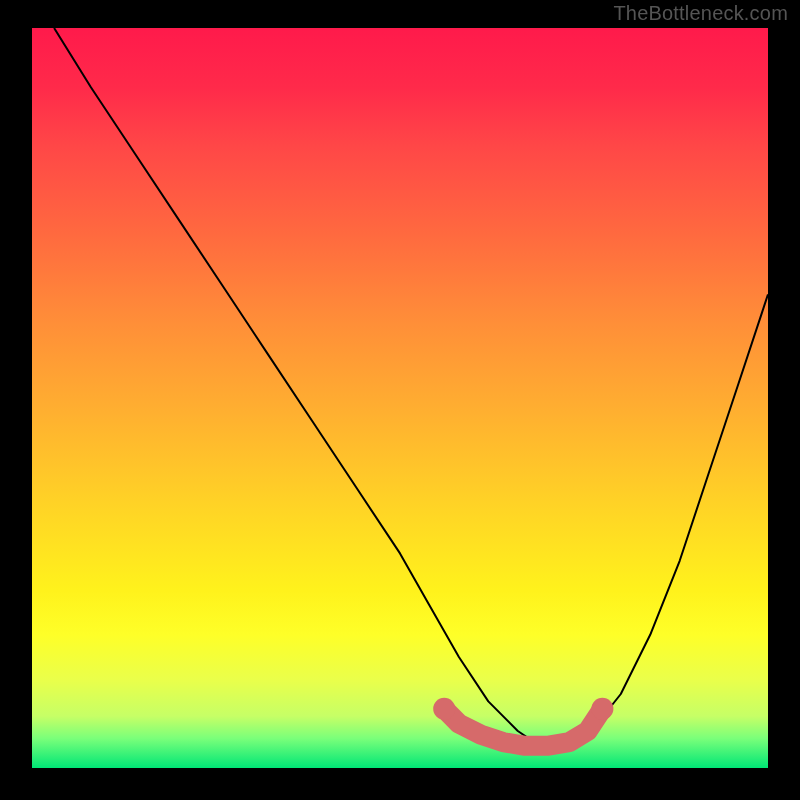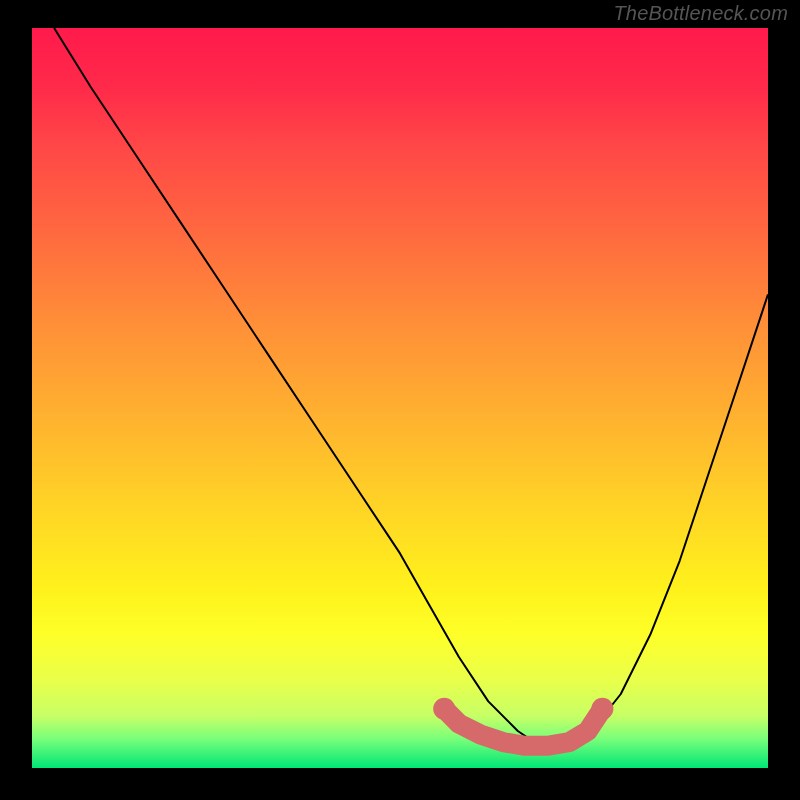--- a/index.html
+++ b/index.html
@@ -8,21 +8,20 @@
     width: 800px;
     height: 800px;
     background: #000;
     overflow: hidden;
     font-family: Arial, Helvetica, sans-serif;
   }
   .stage {
     position: relative;
     width: 800px;
     height: 800px;
-    font-style: italic;
   }
   .watermark {
     position: absolute;
     top: 2px;
     right: 12px;
     color: #555;
     font-size: 20px;
     font-weight: 500;
     letter-spacing: 0.2px;
     z-index: 50;

